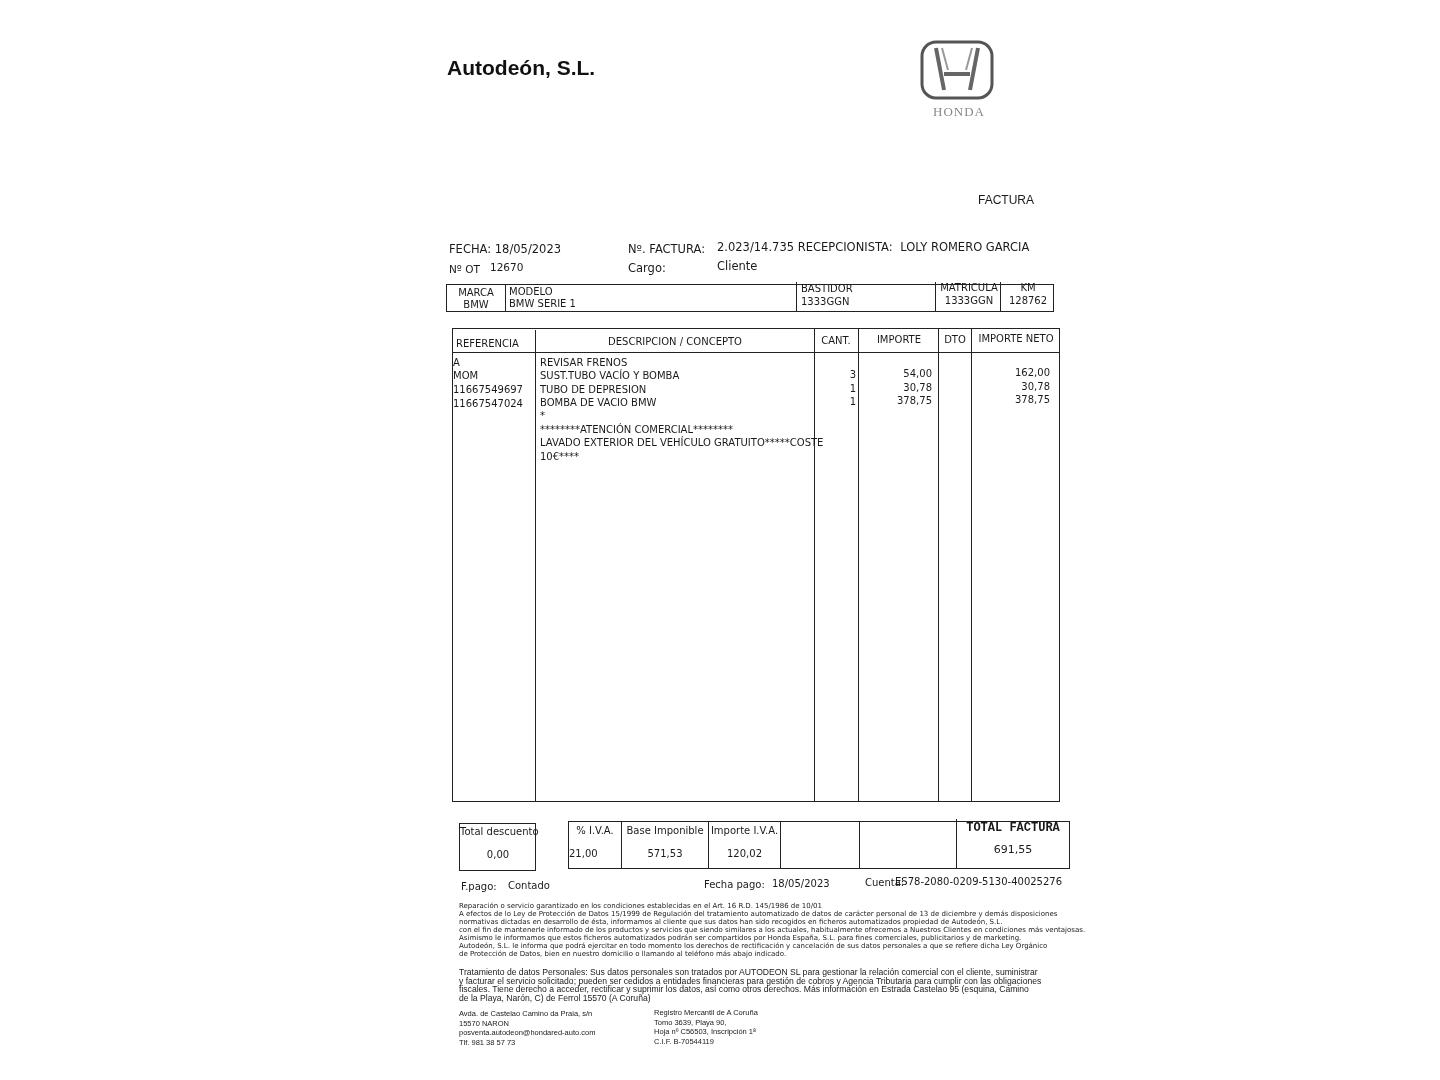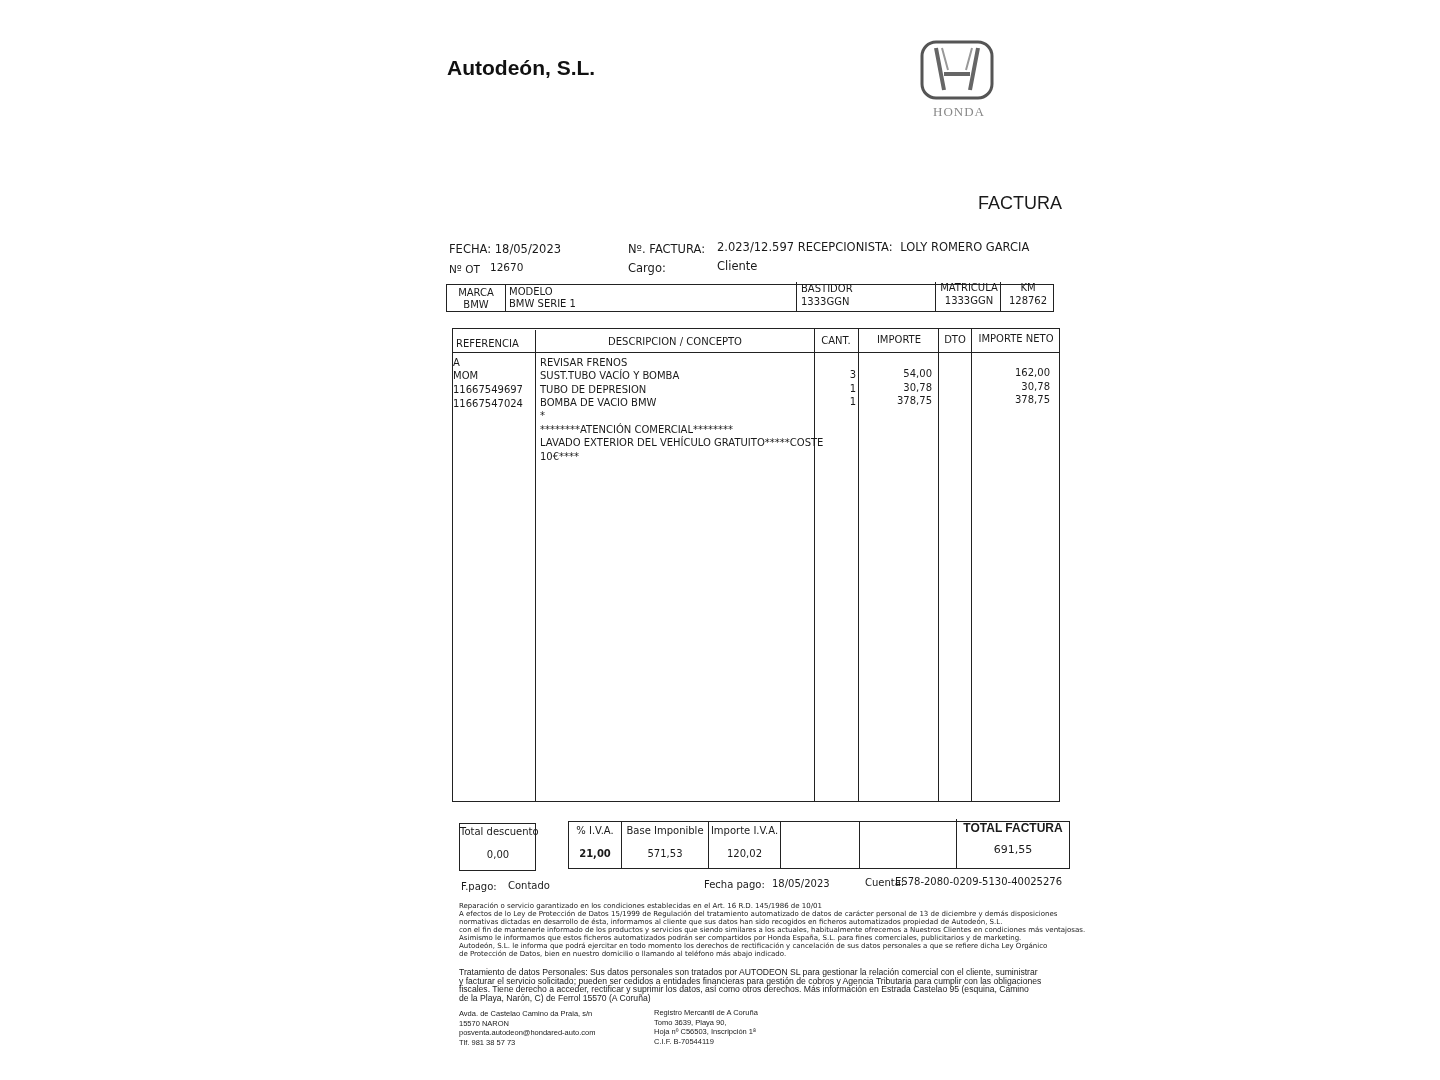--- a/index.html
+++ b/index.html
@@ -1,20 +1,20 @@
 <!DOCTYPE html>
 <html><head>
 <meta charset="utf-8">
 <style>
   html, body { margin:0; padding:0; background:#ffffff; }
   body { width:1440px; height:1080px; position:relative; overflow:hidden; font-family:"DejaVu Sans", sans-serif; color:#1a1a1a; }
   .abs { position:absolute; }
   .company { left:447px; top:56px; font-family:"Liberation Sans", sans-serif; font-weight:bold; font-size:21px; color:#111; }
   .logo { left:918px; top:40px; width:78px; height:86px; }
-  .factura-title { left:978px; top:193px; font-family:"Liberation Sans", sans-serif; font-size:18px; }
+  .factura-title { left:978px; top:193px; font-family:"Liberation Sans", sans-serif; font-size:12px; }
   .hdr { font-size:11.5px; white-space:nowrap; }
   .box { border:1.2px solid #222; box-sizing:border-box; }
   .cell { position:absolute; font-size:10px; white-space:nowrap; }
   .vline { position:absolute; width:1.2px; background:#222; }
   .hline { position:absolute; height:1.2px; background:#222; }
   .legal { font-size:7px; line-height:8px; white-space:nowrap; }
   .legal2 { font-family:Liberation Sans, sans-serif; font-size:8.6px; line-height:8.6px; white-space:nowrap; }
   .foot { font-family:"Liberation Sans", sans-serif; font-size:7.5px; line-height:9.6px; white-space:nowrap; }
   .num { text-align:right; }
 </style>
@@ -32,21 +32,21 @@
 </div>
 
 <div class="abs factura-title">FACTURA</div>
 
 <div class="abs hdr" style="left:449px;top:242px;">
   <span>FECHA:</span>
   <span>18/05/2023</span>
 </div>
 <div class="abs hdr" style="left:628px;top:242px;">Nº. FACTURA:</div>
 <div class="abs hdr" style="left:717px;top:240px;">
-  <span>2.023/12.597</span>
+  <span>2.023/14.735</span>
   <span>RECEPCIONISTA:</span>
   <span style="margin-left:4px">LOLY ROMERO GARCIA</span>
 </div>
 <div class="abs hdr" style="left:449px;top:263px;font-size:10.5px;">Nº OT</div>
 <div class="abs hdr" style="left:490px;top:261px;font-size:10.5px;">12670</div>
 <div class="abs hdr" style="left:628px;top:261px;">Cargo:</div>
 <div class="abs hdr" style="left:717px;top:259px;">Cliente</div>
 
 <div class="abs box" style="left:446px;top:284px;width:608px;height:28px;"></div>
 <div class="vline" style="left:505px;top:284px;height:28px;"></div>
@@ -113,26 +113,26 @@
 <div class="cell" style="left:460px;top:826px;width:76px;text-align:center;">Total descuento</div>
 <div class="cell" style="left:460px;top:849px;width:76px;text-align:center;">0,00</div>
 
 <div class="abs box" style="left:568px;top:821px;width:502px;height:48px;"></div>
 <div class="vline" style="left:621px;top:821px;height:48px;"></div>
 <div class="vline" style="left:708px;top:821px;height:48px;"></div>
 <div class="vline" style="left:780px;top:821px;height:48px;"></div>
 <div class="vline" style="left:859px;top:821px;height:48px;"></div>
 <div class="vline" style="left:956px;top:819px;height:50px;"></div>
 <div class="cell" style="left:569px;top:825px;width:52px;text-align:center;">% I.V.A.</div>
-<div class="cell" style="left:569px;top:848px;width:52px;text-align:center;font-weight:bold;">21,00</div>
+<div class="cell" style="left:569px;top:848px;width:52px;text-align:left;">21,00</div>
 <div class="cell" style="left:622px;top:825px;width:86px;text-align:center;">Base Imponible</div>
 <div class="cell" style="left:622px;top:848px;width:86px;text-align:center;">571,53</div>
 <div class="cell" style="left:709px;top:825px;width:71px;text-align:center;">Importe I.V.A.</div>
 <div class="cell" style="left:709px;top:848px;width:71px;text-align:center;">120,02</div>
-<div class="cell" style="left:957px;top:821px;width:112px;text-align:center;font-family:Liberation Sans, sans-serif;font-weight:bold;font-size:12px;">TOTAL FACTURA</div>
+<div class="cell" style="left:957px;top:821px;width:112px;text-align:center;font-family:Liberation Mono, monospace;font-weight:bold;font-size:12px;">TOTAL FACTURA</div>
 <div class="cell" style="left:957px;top:843px;width:112px;text-align:center;font-size:11px;">691,55</div>
 
 <div class="cell" style="left:461px;top:881px;">F.pago:</div>
 <div class="cell" style="left:508px;top:880px;">Contado</div>
 <div class="cell" style="left:704px;top:879px;">Fecha pago:</div>
 <div class="cell" style="left:772px;top:878px;">18/05/2023</div>
 <div class="cell" style="left:852px;top:877px;margin-left:13px;">Cuenta:</div>
 <div class="cell" style="left:895px;top:876px;text-align:right;">ES78-2080-0209-5130-40025276</div>
 
 <div class="abs" style="left:459px;top:902px;">

